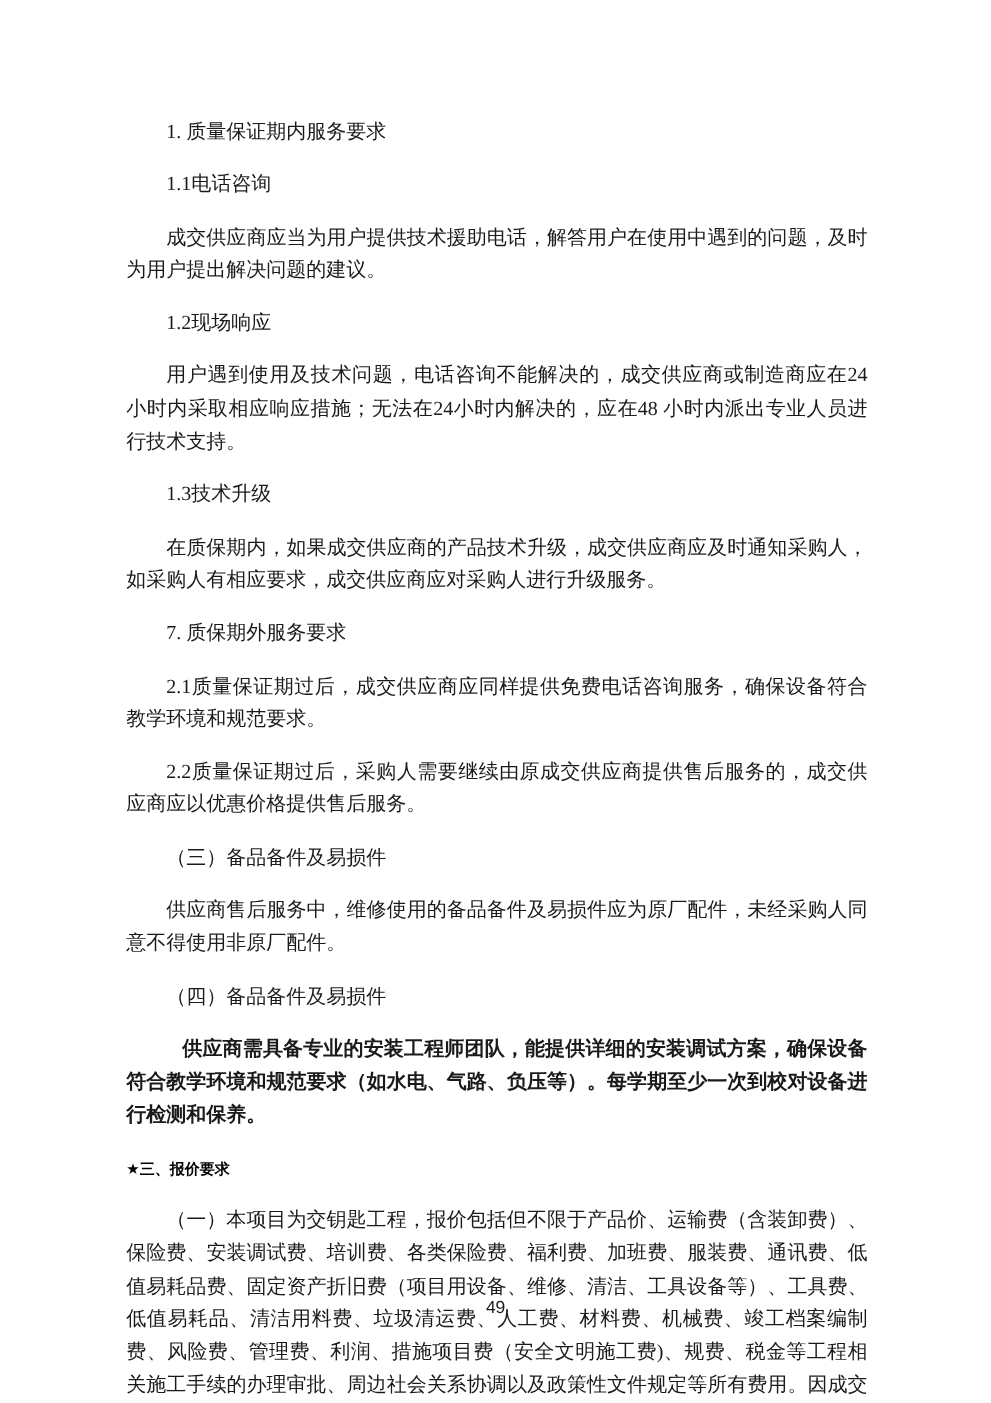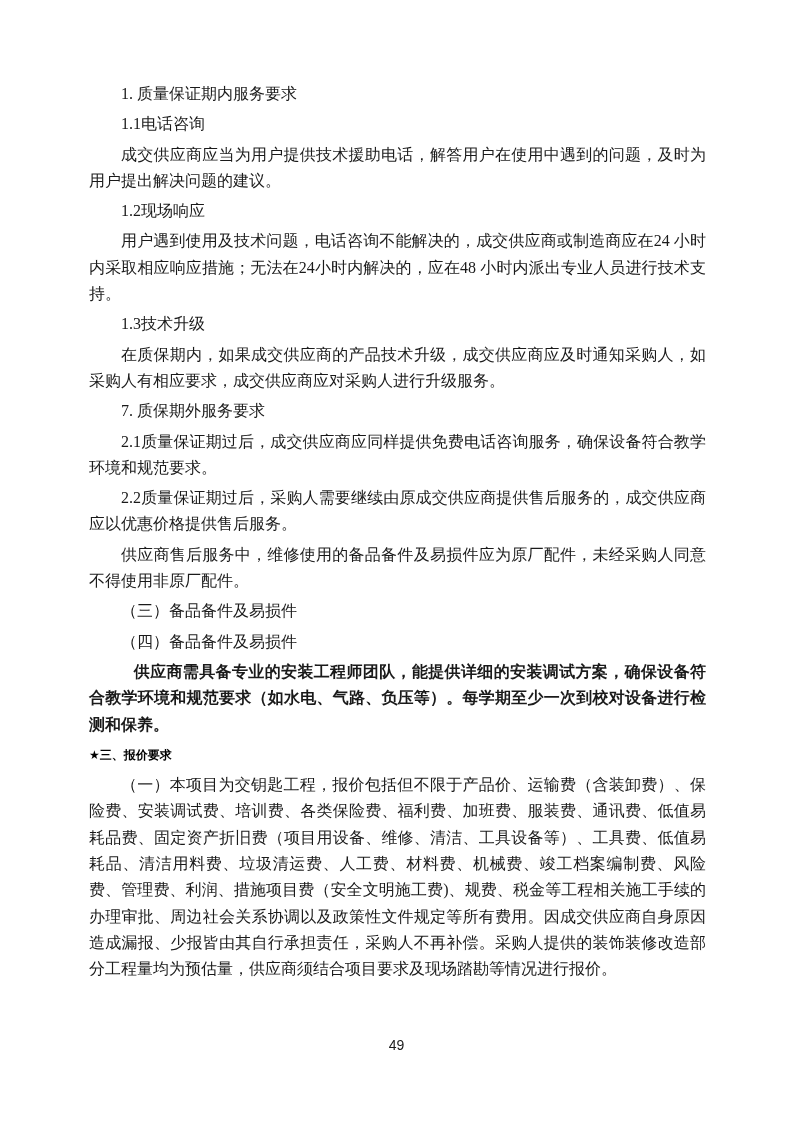--- a/index.html
+++ b/index.html
@@ -19,21 +19,21 @@
     left: 85px;
     top: 77px;
     width: 625px;
     font-family: "Liberation Serif", "DejaVu Serif", serif;
     font-size: 16px;
     line-height: 26.3px;
     color: #1a1a1a;
     text-align: justify;
   }
   .content p {
-    margin: 4px;
+    margin: 16px;
     padding: 0;
     text-indent: 2em;
   }
   .content p.indent-lg {
     text-indent: 2.8em;
     font-weight: bold;
   }
   .content p.section-heading {
     text-indent: 0;
     font-family: "Liberation Sans", "DejaVu Sans", sans-serif;
@@ -60,21 +60,21 @@
     <p>1. 质量保证期内服务要求</p>
     <p>1.1电话咨询</p>
     <p>成交供应商应当为用户提供技术援助电话，解答用户在使用中遇到的问题，及时为用户提出解决问题的建议。</p>
     <p>1.2现场响应</p>
     <p>用户遇到使用及技术问题，电话咨询不能解决的，成交供应商或制造商应在24 小时内采取相应响应措施；无法在24小时内解决的，应在48 小时内派出专业人员进行技术支持。</p>
     <p>1.3技术升级</p>
     <p>在质保期内，如果成交供应商的产品技术升级，成交供应商应及时通知采购人，如采购人有相应要求，成交供应商应对采购人进行升级服务。</p>
     <p>7. 质保期外服务要求</p>
     <p>2.1质量保证期过后，成交供应商应同样提供免费电话咨询服务，确保设备符合教学环境和规范要求。</p>
     <p>2.2质量保证期过后，采购人需要继续由原成交供应商提供售后服务的，成交供应商应以优惠价格提供售后服务。</p>
+    <p>（三）备品备件及易损件</p>
     <p>供应商售后服务中，维修使用的备品备件及易损件应为原厂配件，未经采购人同意不得使用非原厂配件。</p>
-    <p>（三）备品备件及易损件</p>
     <p>（四）备品备件及易损件</p>
     <p class="indent-lg">供应商需具备专业的安装工程师团队，能提供详细的安装调试方案，确保设备符合教学环境和规范要求（如水电、气路、负压等）。每学期至少一次到校对设备进行检测和保养。</p>
     <p class="section-heading">★三、报价要求</p>
     <p>（一）本项目为交钥匙工程，报价包括但不限于产品价、运输费（含装卸费）、保险费、安装调试费、培训费、各类保险费、福利费、加班费、服装费、通讯费、低值易耗品费、固定资产折旧费（项目用设备、维修、清洁、工具设备等）、工具费、低值易耗品、清洁用料费、垃圾清运费、人工费、材料费、机械费、竣工档案编制费、风险费、管理费、利润、措施项目费（安全文明施工费)、规费、税金等工程相关施工手续的办理审批、周边社会关系协调以及政策性文件规定等所有费用。因成交供应商自身原因造成漏报、少报皆由其自行承担责任，采购人不再补偿。采购人提供的装饰装修改造部分工程量均为预估量，供应商须结合项目要求及现场踏勘等情况进行报价。</p>
   </div>
   <div class="page-number">49</div>
 </div>
 
 </body></html>

